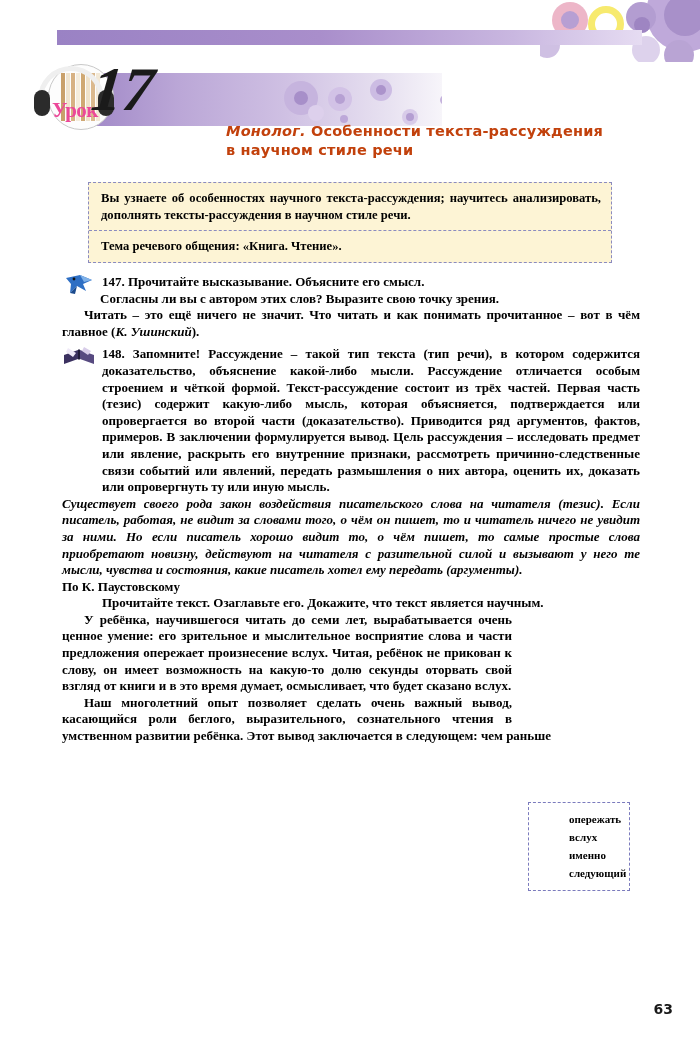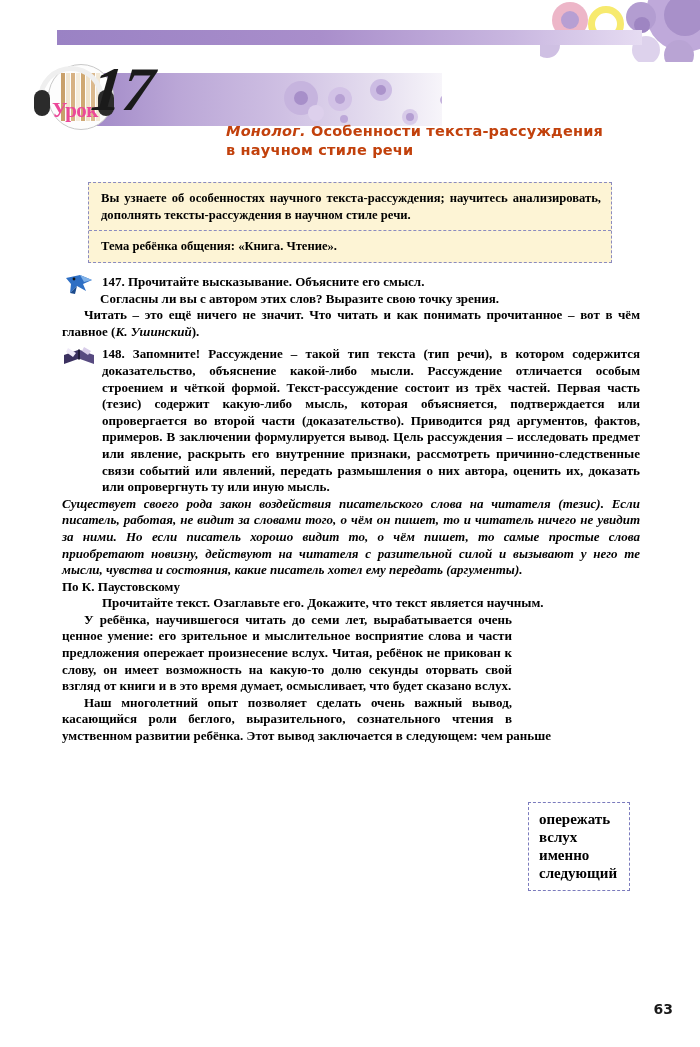--- a/index.html
+++ b/index.html
@@ -204,22 +204,23 @@
     top: 802px;
     width: 102px;
     padding: 7px 4px 8px 10px;
     border: 1px dashed #7b7bbd;
     box-sizing: border-box;
     background: #ffffff;
   }
   .vocab-box div {
     font-family: "Liberation Serif", serif;
     font-weight: bold;
-    font-size: 15px;
+    font-size: 11px;
     line-height: 18px;
+    margin-left: 30px;
   }
 
   .page-num {
     position: absolute;
     right: 27px;
     bottom: 30px;
     font-family: "DejaVu Sans", sans-serif;
     font-weight: bold;
     font-size: 14px;
     color: #1a1a1a;
@@ -280,21 +281,21 @@
 <div class="page-title">
   <span class="it">Монолог.</span><span> Особенности текста-рассуждения</span><br>
   <span>в научном стиле речи</span>
 </div>
 
 <div class="goals-box">
   <div class="goals-top">
     <p>Вы узнаете об особенностях научного текста-рассуждения; научитесь анализировать, дополнять тексты-рассуждения в научном стиле речи.</p>
   </div>
   <div class="goals-bottom">
-    <p>Тема ребёнка общения: «Книга. Чтение».</p>
+    <p>Тема речевого общения: «Книга. Чтение».</p>
   </div>
 </div>
 
 <div class="content">
 
   <div class="ex-head">
     <span class="ex-icon">
       <svg width="34" height="26" viewBox="0 0 34 26" xmlns="http://www.w3.org/2000/svg">
         <path d="M4 6 L18 3 L30 8 L21 12 L24 19 L15 14 L8 21 L9 12 Z" fill="#2e6fc4"></path>
         <path d="M18 3 L30 8 L22 10 Z" fill="#7fb1e8"></path>

